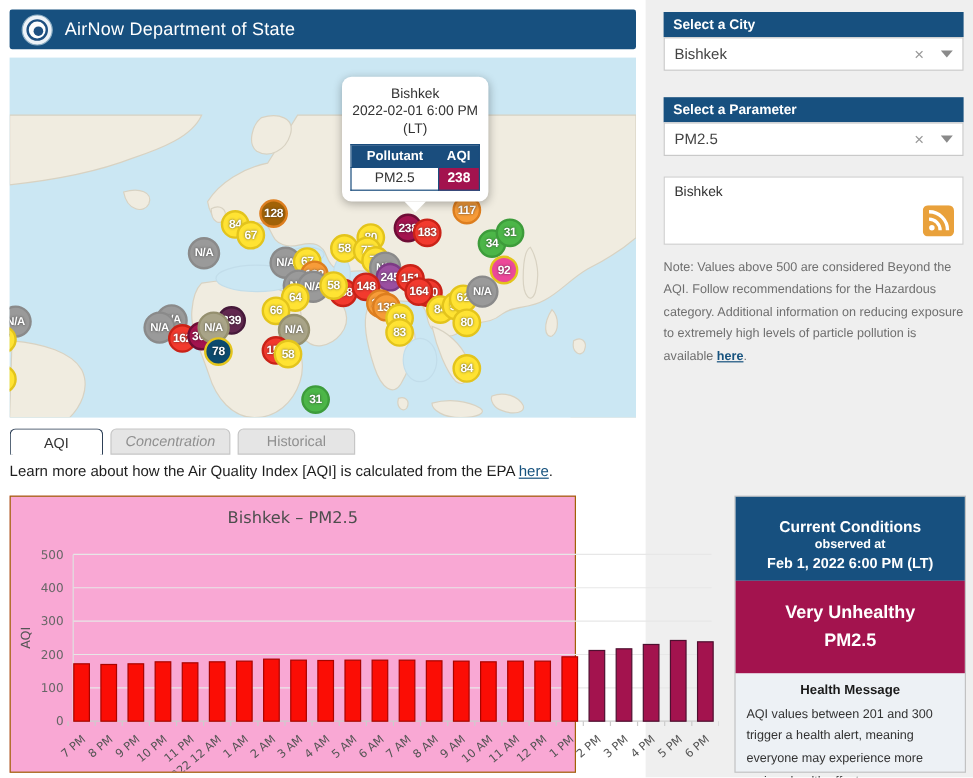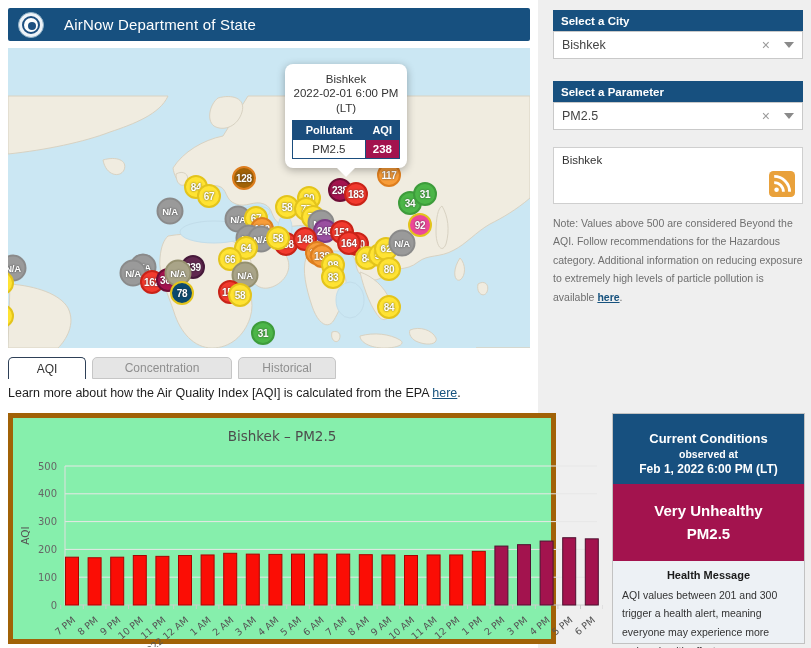--- a/index.html
+++ b/index.html
@@ -6,21 +6,21 @@
   html,body { width: 811px; height: 648px; overflow: hidden; background:#fff;
     font-family: "Liberation Sans", sans-serif; position: relative; }
 
   .abs { position:absolute; }
 
   
   .right-bg { left:538px; top:0; width:273px; height:648px; background:#efefef; }
 
   
   .app-header { left:8px; top:8px; width:522px; height:33px; background:#17507f;
-    display:flex; align-items:center; gap:20px; padding-left:10px; border-radius:2px; }
+    display:flex; align-items:center; gap:10px; padding-left:10px; border-radius:2px; }
   .seal { width:26px; height:26px; border-radius:50%; background:#eef3f8;
     border:1px solid #8fb0c6; position:relative; flex:0 0 auto; }
   .seal::before { content:''; position:absolute; inset:3px; border-radius:50%;
     border:2px solid #1d4f80; background:#fdfdfd; }
   .seal::after { content:''; position:absolute; left:9px; top:9px; width:8px; height:8px;
     border-radius:50%; background:#1d4f80; }
   .app-title { color:#fff; font-size:15px; letter-spacing:.2px; }
 
   
   .map { left:8px; top:48px; width:522px; height:300px; background:#cbe7f3; overflow:hidden; }
@@ -63,27 +63,27 @@
   .note a, .learn a { color:#16527e; }
   .note a { font-weight:bold; }
 
   
   .tabs { left:8px; top:357px; height:22px; display:flex; gap:6px; }
   .tab { height:22px; display:flex; align-items:center; justify-content:center;
     font-size:12px; border-radius:5px 5px 0 0; cursor:pointer; }
   .tab.active { width:78px; background:#fff; border:1px solid #2e4057; border-bottom:none;
     color:#333; }
   .tab.inactive { background:#e5e5e5; border:1px solid #c6c6c6; color:#8f8f8f; }
-  .tab.w1 { width:140px; } .tab.w2 { width:98px; }
+  .tab.w1 { width:100px;font-style:italic; } .tab.w2 { width:98px; }
 
   .learn { left:8px; top:386px; font-size:12.5px; color:#1d1d1d; }
 
   
-  .chart-panel { left:8px; top:413px; width:548px; height:231px; background:#86efac;
-    border:5px solid #a16207; }
+  .chart-panel { left:8px; top:413px; width:472px; height:231px; background:#f9a8d4;
+    border:1px solid #a16207; }
   .chart-title { position:absolute; top:10px; width:100%; text-align:center;
     font-size:13.5px; color:#4d4d4d; font-family:"DejaVu Sans", sans-serif; }
   .chart-panel svg { position:absolute; left:0; top:0; }
 
   
   .cond-panel { left:612px; top:413px; width:193px; height:231px; background:#edf1f5;
     border:1px solid #c2c2c2; display:flex; flex-direction:column; }
   .cond-head { background:#17507f; color:#fff; text-align:center; padding:7px 4px 8px; }
   .cond-head .t1 { font-size:13px; font-weight:bold;margin-top:10px; }
   .cond-head .t2 { font-size:10.5px; font-weight:bold; margin-top:2px; }
@@ -134,21 +134,21 @@
       <ellipse cx="342" cy="252" rx="14" ry="18"></ellipse>
     </g>
   </svg>
 
   <div>
       <div class="marker na" style="left: 5px; top: 220px; background: rgb(154, 154, 154); border-color: rgb(138, 138, 138);">N/A</div>
       <div class="marker" style="left: -6px; top: 235px; background: rgb(255, 227, 51); border-color: rgb(227, 196, 28);">3</div>
       <div class="marker" style="left: -6px; top: 268px; background: rgb(255, 227, 51); border-color: rgb(227, 196, 28);">8</div>
       <div class="marker" style="left: 188px; top: 139px; background: rgb(255, 227, 51); border-color: rgb(227, 196, 28);">84</div>
       <div class="marker" style="left: 201px; top: 148px; background: rgb(255, 227, 51); border-color: rgb(227, 196, 28);">67</div>
-      <div class="marker" style="left: 236px; top: 130px; background: #a16207; border-color: rgb(221, 126, 31); text-align: right;">128</div>
+      <div class="marker" style="left: 220px; top: 130px; background: #a16207; border-color: rgb(221, 126, 31); text-align: right;">128</div>
       <div class="marker na" style="left: 162px; top: 163px; background: rgb(154, 154, 154); border-color: rgb(138, 138, 138);">N/A</div>
       <div class="marker na" style="left: 230px; top: 171px; background: rgb(154, 154, 154); border-color: rgb(138, 138, 138);">N/A</div>
       <div class="marker" style="left: 248px; top: 170px; background: rgb(255, 227, 51); border-color: rgb(227, 196, 28);">67</div>
       <div class="marker" style="left: 254px; top: 181px; background: rgb(247, 156, 57); border-color: rgb(221, 126, 31);">132</div>
       <div class="marker na" style="left: 241px; top: 190px; background: rgb(154, 154, 154); border-color: rgb(138, 138, 138);">N/A</div>
       <div class="marker na" style="left: 253px; top: 191px; background: rgb(154, 154, 154); border-color: rgb(138, 138, 138);">N/A</div>
       <div class="marker" style="left: 278px; top: 196px; background: rgb(242, 58, 46); border-color: rgb(201, 35, 24);">158</div>
       <div class="marker" style="left: 270px; top: 190px; background: rgb(255, 227, 51); border-color: rgb(227, 196, 28);">58</div>
       <div class="marker" style="left: 238px; top: 200px; background: rgb(255, 227, 51); border-color: rgb(227, 196, 28);">64</div>
       <div class="marker" style="left: 222px; top: 211px; background: rgb(255, 227, 51); border-color: rgb(227, 196, 28);">66</div>

